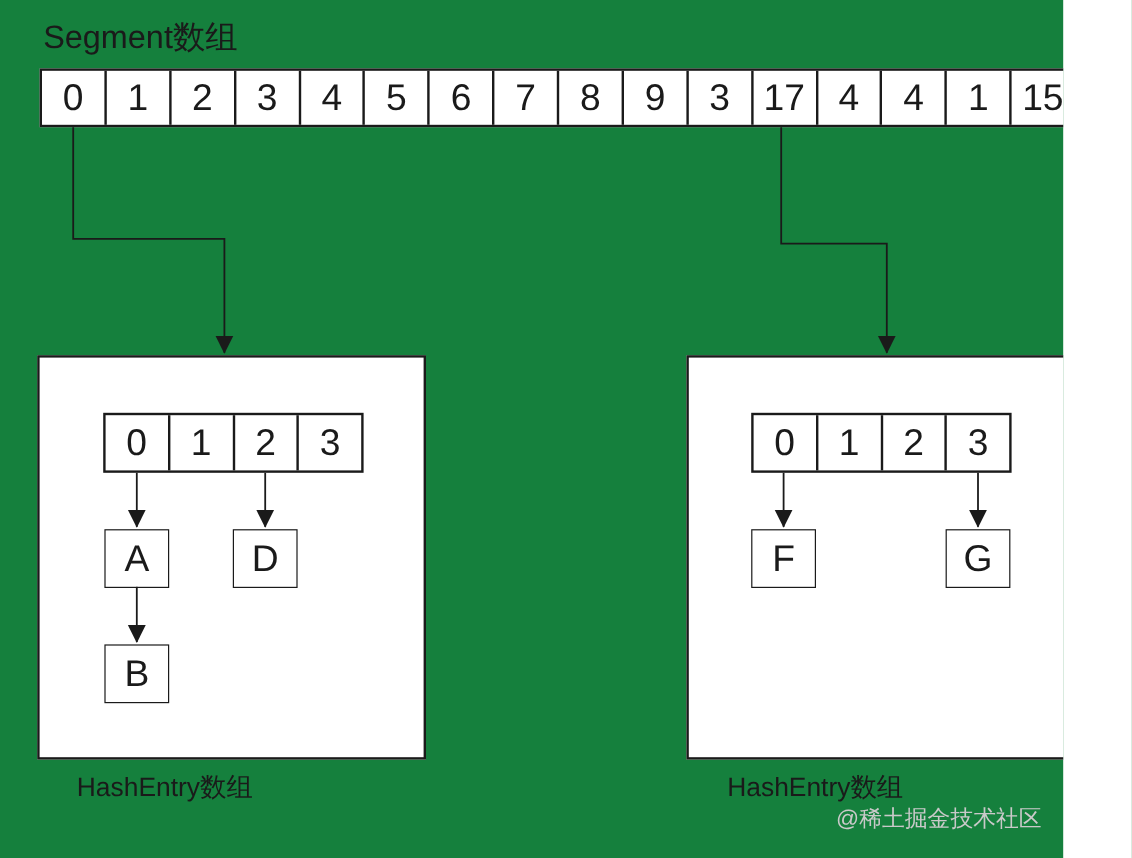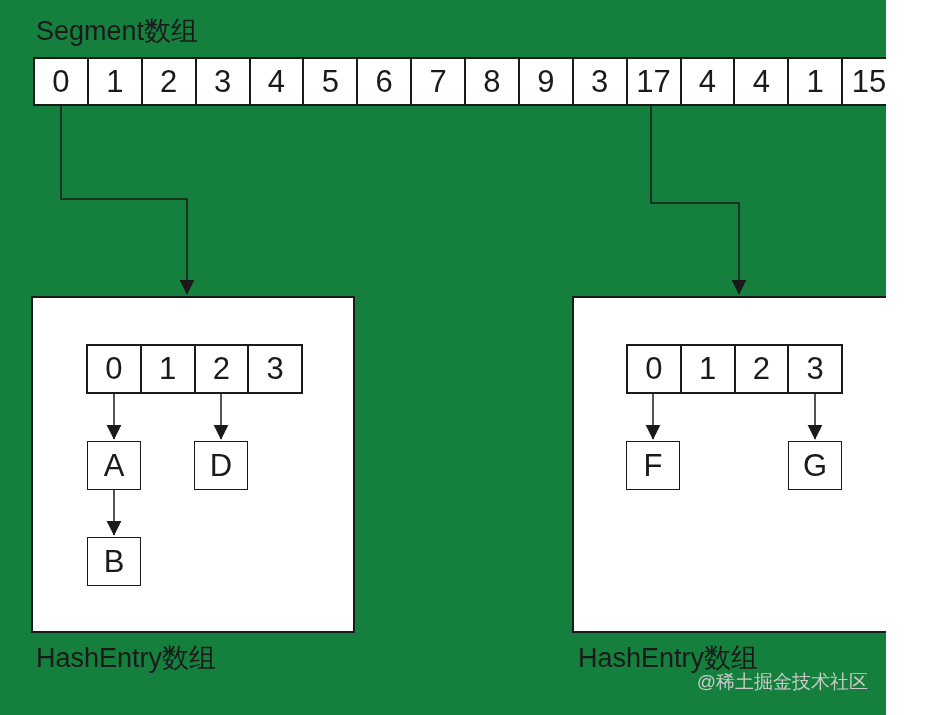--- a/index.html
+++ b/index.html
@@ -76,23 +76,24 @@
     background: #ffffff;
   }
   .node-a { left: 87px;  top: 441px; }
   .node-d { left: 194px; top: 441px; }
   .node-b { left: 87px;  top: 537px; }
   .node-f { left: 626px; top: 441px; }
   .node-g { left: 788px; top: 441px; }
 
   .hash-label {
     top: 644px;
-    font-size: 27px;
+    font-size: 22px;
     line-height: 1.05;
     white-space: nowrap;
+    margin-left: 28px;
   }
   .hash-label.left  { left: 36px; }
   .hash-label.right { left: 578px; }
 
   .watermark {
     right: 18px; top: 669px;
     font-size: 19px;
     color: #c9c9c9;
     white-space: nowrap;
   }

